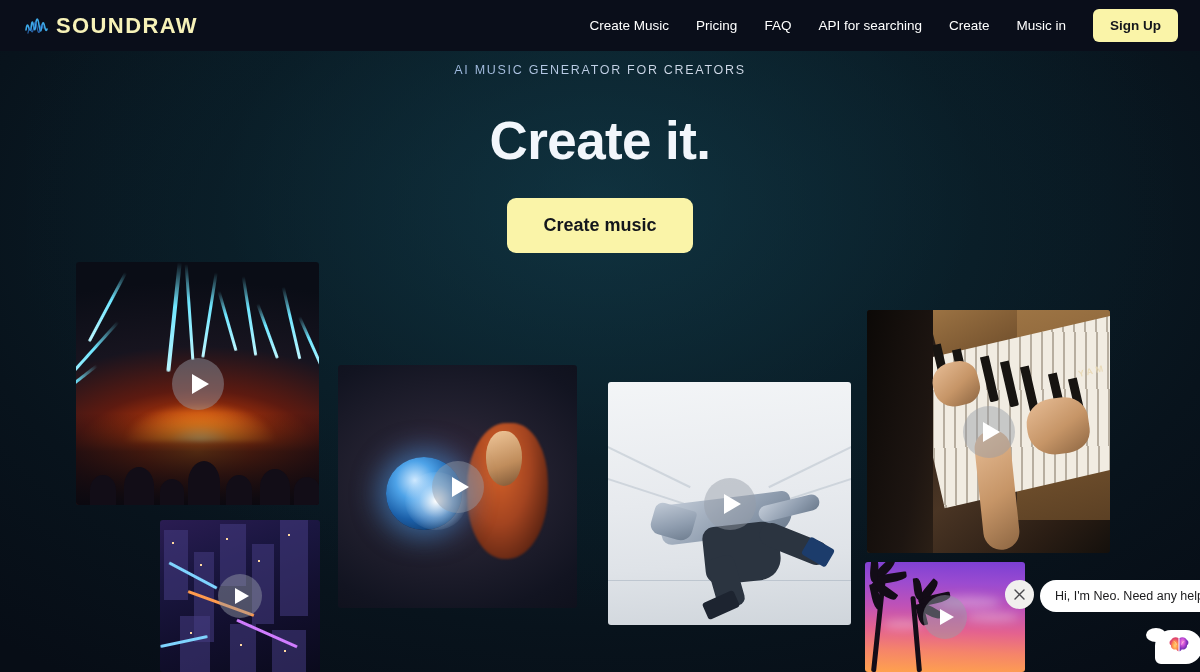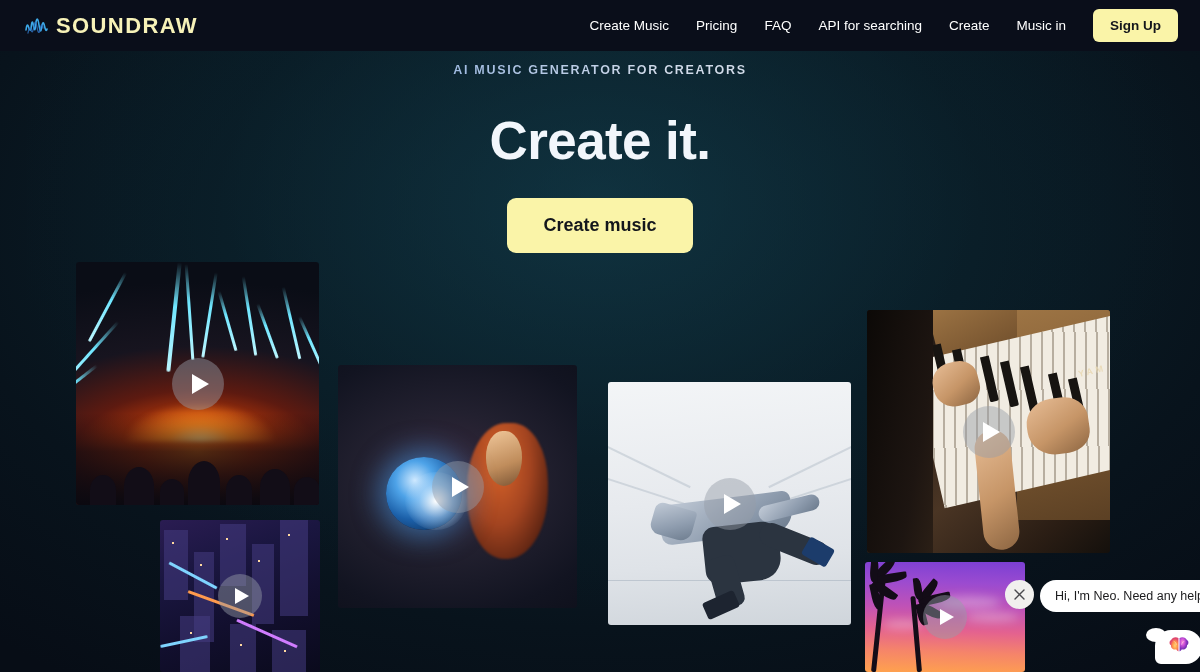--- a/index.html
+++ b/index.html
@@ -69,21 +69,21 @@
 
   
   .hero {
     position:absolute; top:51px; left:0;
     width:1200px; z-index:20;
     text-align:center;
     pointer-events:none;
   }
   .eyebrow {
     margin-top:12px;
-    font-size:12.5px; font-weight:bold;
+    font-size:12.5px; font-weight:normal;
     letter-spacing:1.7px;
     background:linear-gradient(90deg,#3f74c8 0%,#7fa6dd 26%,#cfd9e8 55%,#e9eef5 100%);
     -webkit-background-clip:text; background-clip:text;
     color:transparent;
     -webkit-text-fill-color:transparent;
   }
   .headline {
     margin-top:14px;
     font-size:53px; font-weight:bold;
     color:#f2f6fb; line-height:1.06;

